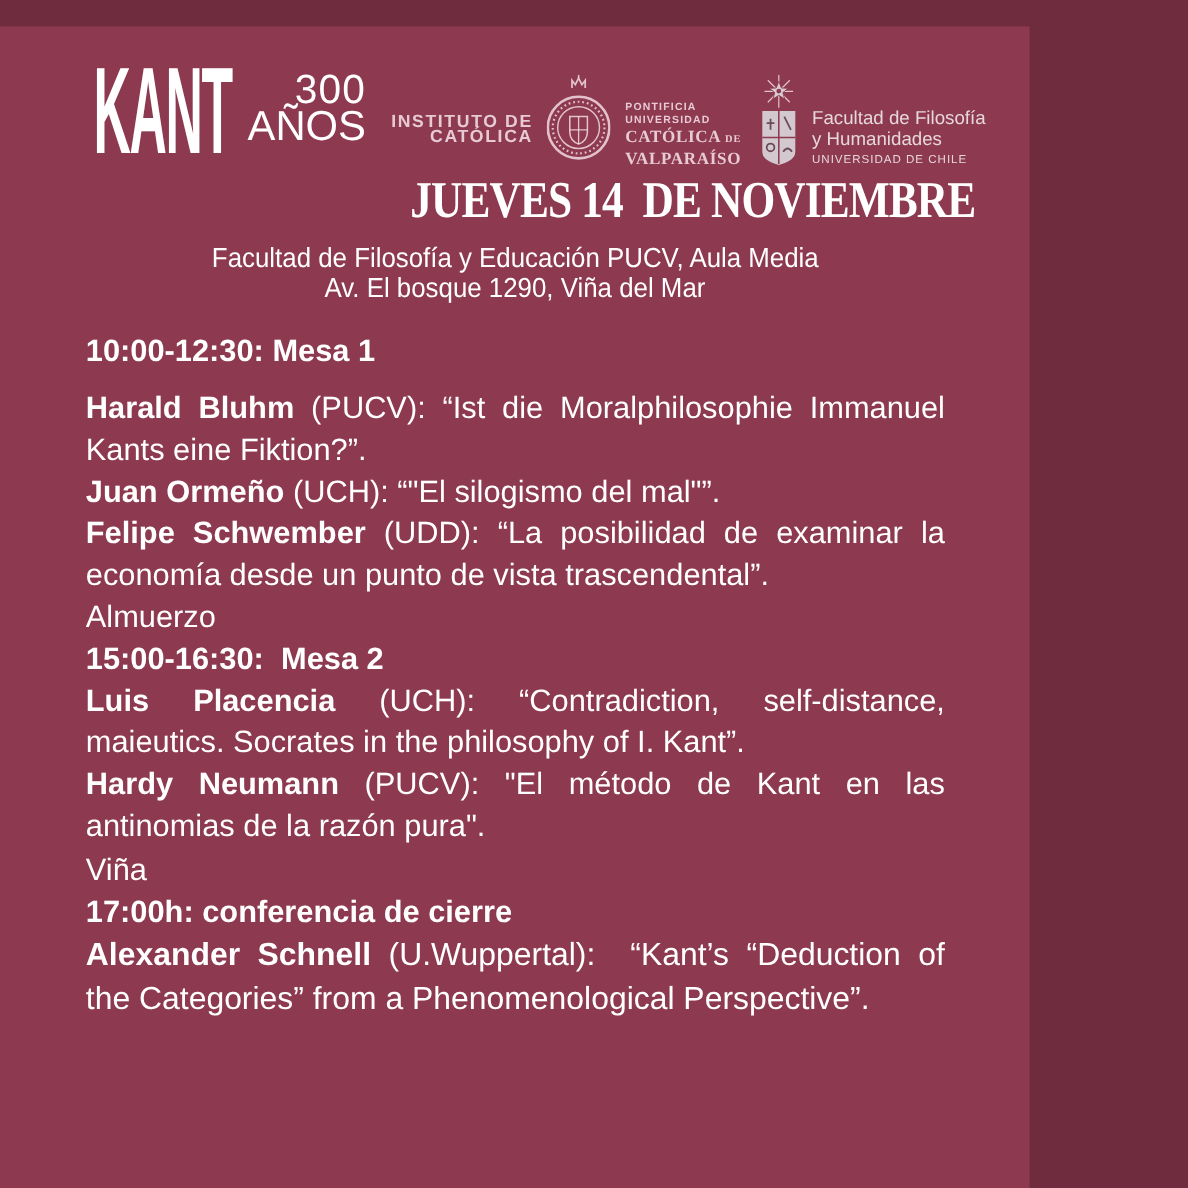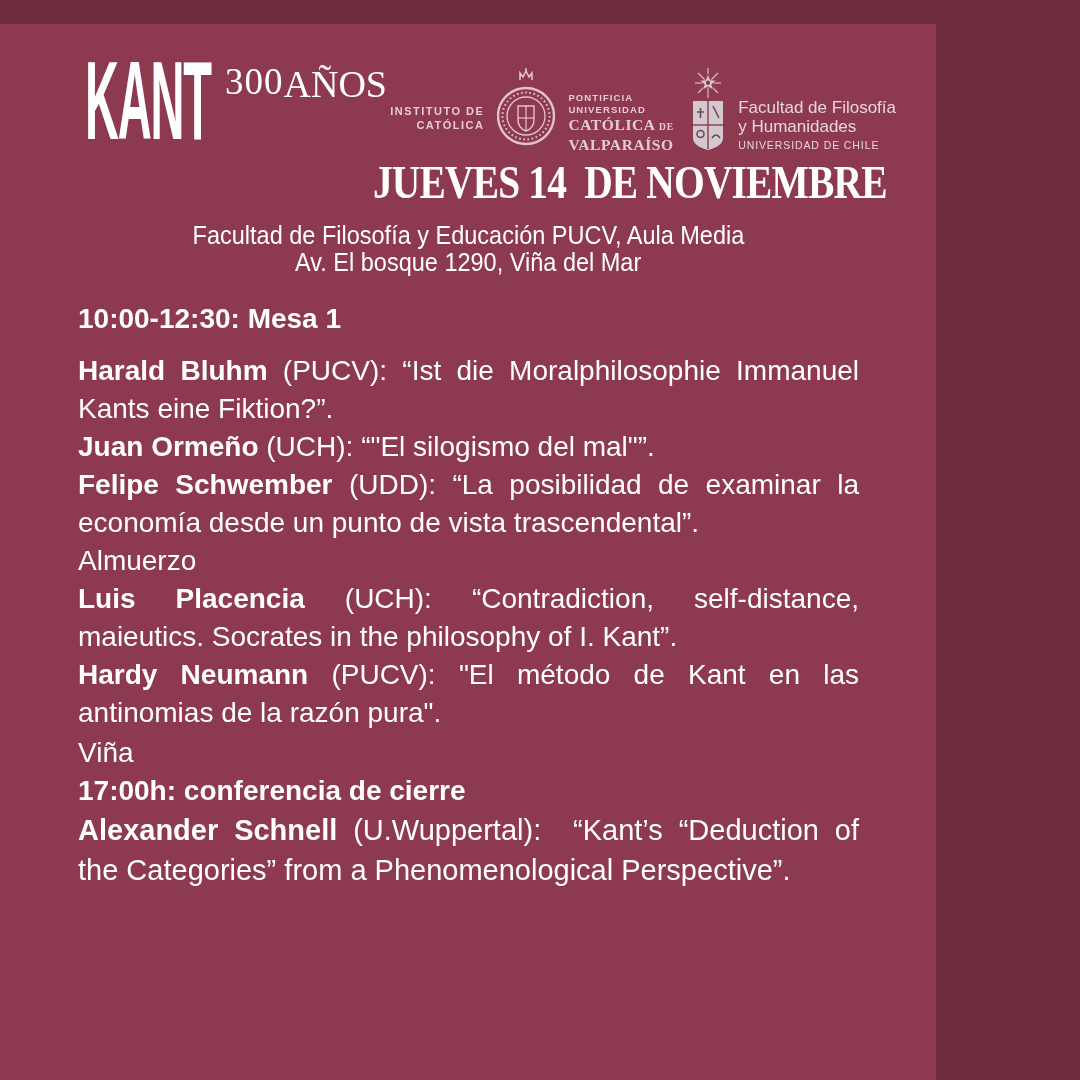--- a/index.html
+++ b/index.html
@@ -9,27 +9,27 @@
     font-family:"Liberation Sans",sans-serif;
     margin-top:24px;
     -webkit-font-smoothing:antialiased;
   }
   
   .kant-logo{position:absolute;top:34px;left:85px;display:flex;align-items:flex-start;}
   .kant-word{
     display:block;width:130px;font-weight:700;font-size:112px;line-height:0.76;
     letter-spacing:-3px;transform:scaleX(0.42);transform-origin:left top;white-space:nowrap;
   }
-  .year-stack{display:flex;flex-direction:row;margin-left:10px;padding-top:8px;
-    font-family:Liberation Serif, serif;}
+  .year-stack{display:flex;flex-direction:column;margin-left:10px;padding-top:8px;
+    font-family:Liberation Sans, sans-serif;align-items:flex-end;}
   .year-number{font-size:37px;line-height:31px;letter-spacing:1px;}
   .year-word{font-size:38px;line-height:36px;}
   
   .partners{position:absolute;top:44px;right:40px;display:flex;align-items:flex-start;gap:13px;}
-  .instituto{margin-top:36px;text-align:right;font-size:11px;font-weight:700;
+  .instituto{margin-top:36px;text-align:right;font-size:16px;font-weight:700;
     letter-spacing:1.5px;line-height:14px;color:rgba(247,228,235,0.85);}
   .pucv-seal{flex:0 0 auto;}
   .pucv-text{margin-top:24px;color:rgba(247,228,235,0.85);}
   .pucv-small{font-size:9.5px;font-weight:700;letter-spacing:1.1px;line-height:12px;}
   .pucv-big{font-family:"Liberation Serif",serif;font-size:15.5px;font-weight:700;
     letter-spacing:0.6px;line-height:17px;}
   .pucv-de{font-size:9.5px;letter-spacing:1px;}
   .uchile{display:flex;align-items:flex-start;gap:9px;}
   .uchile-text{margin-top:30px;color:rgba(238,229,233,0.92);}
   .uchile-fac{font-size:17px;line-height:19px;}
@@ -149,20 +149,21 @@
   <main class="schedule">
 
     <p class="session-heading first">10:00-12:30: Mesa 1</p>
 
     <p class="talk"><span class="speaker">Harald Bluhm</span><span> (PUCV): “Ist die Moralphilosophie Immanuel Kants eine Fiktion?”.</span></p>
     <p class="talk"><span class="speaker">Juan Ormeño</span><span> (UCH): “"El silogismo del mal"”.</span></p>
     <p class="talk"><span class="speaker">Felipe Schwember</span><span> (UDD): “La posibilidad de examinar la economía desde un punto de vista trascendental”.</span></p>
 
     <p class="break-item">Almuerzo</p>
 
+    <p class="session-heading heading-mesa2">15:00-16:30:  Mesa 2</p>
 
     <p class="talk"><span class="speaker">Luis Placencia</span><span> (UCH): “Contradiction, self-distance, maieutics. Socrates in the philosophy of I. Kant”.</span></p>
     <p class="talk"><span class="speaker">Hardy Neumann</span><span> (PUCV): "El método de Kant en las antinomias de la razón pura".</span></p>
 
     <p class="break-item cafe">Viña</p>
 
     <p class="session-heading heading-closing">17:00h: conferencia de cierre</p>
     <p class="closing-talk"><span class="speaker">Alexander Schnell</span><span class="prewrap"> (U.Wuppertal):  “Kant’s “Deduction of the Categories” from a Phenomenological Perspective”.</span></p>
 
   </main>

